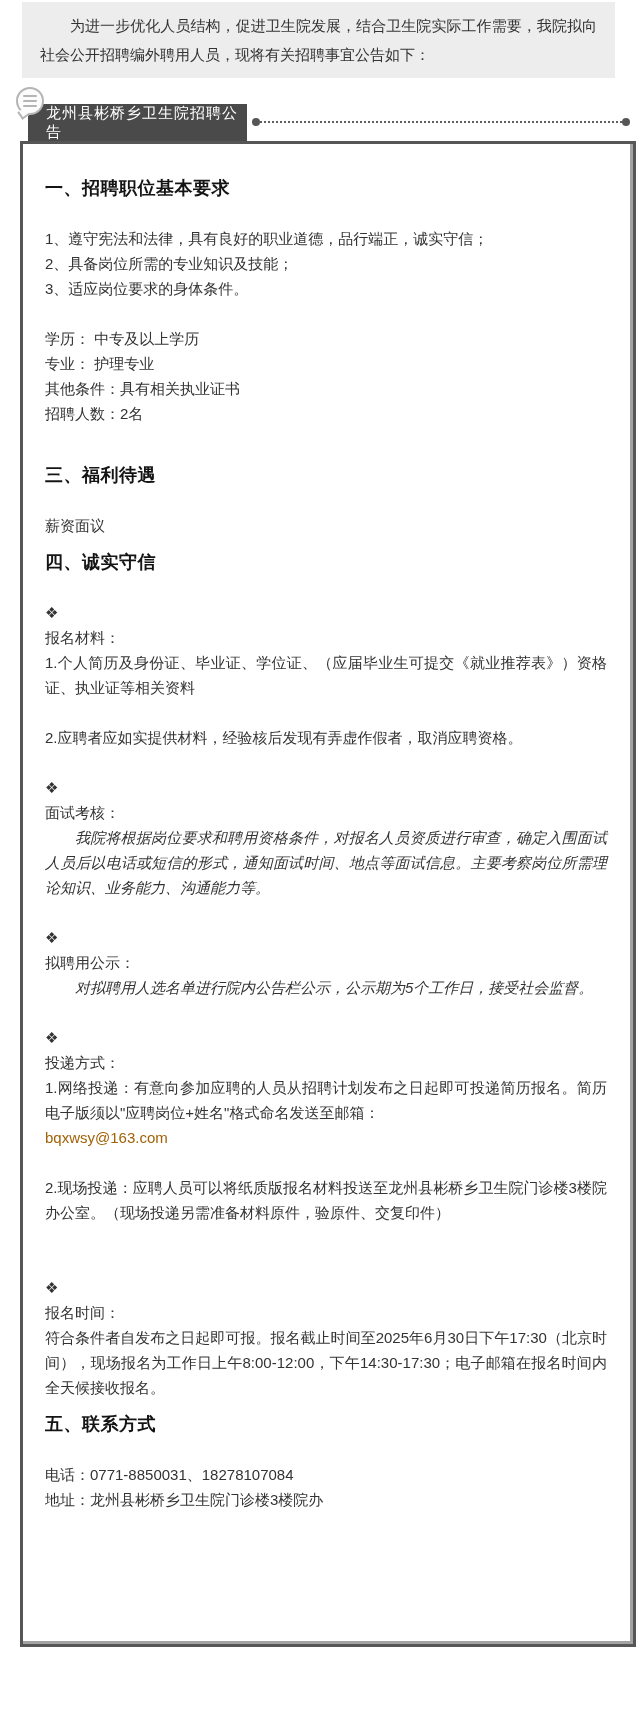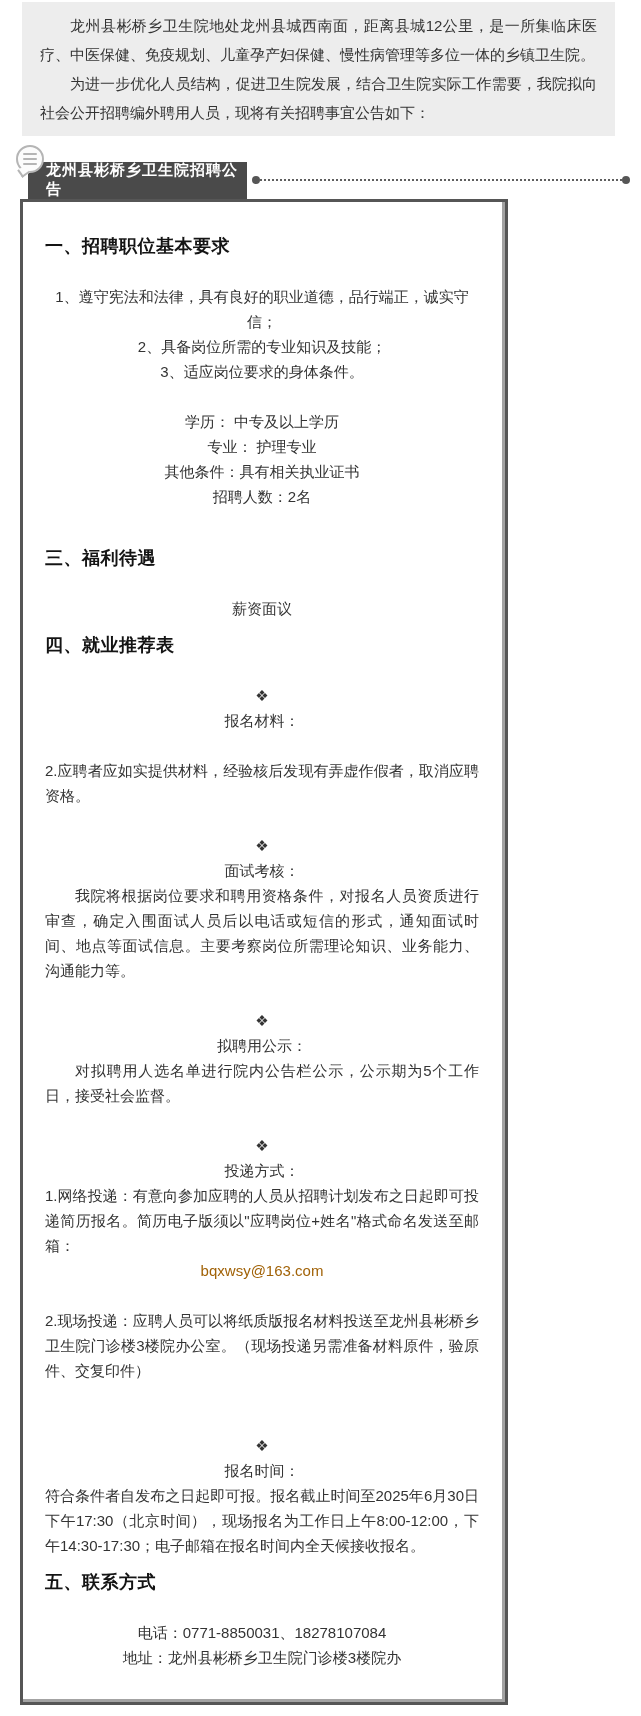--- a/index.html
+++ b/index.html
@@ -23,22 +23,22 @@
     line-height: 29px;
   }
   .intro-para { margin: 0; text-indent: 2em; text-align: justify; }
 
   
   .banner-area { position: relative; height: 63px; }
   .banner-bar {
     position: absolute; left: 28px; top: 26px;
     width: 219px; height: 37px; box-sizing: border-box;
     background: #4a4a4a; color: #ffffff;
-    font-size: 15px; font-weight: bold; letter-spacing: 1px;
-    display: flex; align-items: flex-end; padding-left: 18px;
+    font-size: 15px; font-weight: normal; letter-spacing: 1px;
+    display: flex; align-items: center; padding-left: 18px;
   }
   .bubble-icon {
     position: absolute; left: -12px; top: -17px;
     width: 24px; height: 24px;
     background: #fcfcfc; border: 2px solid #b5b5b5; border-radius: 50%;
     z-index: 2;
   }
   .bubble-icon .bl { position: absolute; left: 5px; right: 5px; height: 2px; background: #b5b5b5; border-radius: 1px; }
   .bubble-icon .bl1 { top: 6px; }
   .bubble-icon .bl2 { top: 11px; }
@@ -56,43 +56,42 @@
   .dotted-divider::before, .dotted-divider::after {
     content: ''; position: absolute; top: -5px;
     width: 8px; height: 8px; border-radius: 50%; background: #565656;
   }
   .dotted-divider::before { left: -1px; }
   .dotted-divider::after  { right: -1px; }
 
   
   .notice-panel {
     margin-left: 20px;
-    width: 488px; height: 1506px; box-sizing: border-box;
+    width: 616px; height: 1506px; box-sizing: border-box;
     border: 3px solid #565656;
     box-shadow: inset -3px -3px 0 #a3a3a3;
     padding: 32px 26px 0 22px;
     overflow: hidden;
     color: #333333; font-size: 15px;
   }
   .blk-heading {
     font-size: 18px; font-weight: bold; color: #141414;
     margin: 12px 0 26px; line-height: 24px; letter-spacing: 0.5px;
   }
   .blk-heading:first-child { margin-top: 0; }
-  .blk-line, .blk-para, .blk-para-indent, .blk-email { margin: 0; line-height: 25px; text-align: center; }
+  .blk-line, .blk-para, .blk-para-indent, .blk-email { margin: 0; line-height: 25px; }
   .blk-para, .blk-para-indent { text-align: justify; }
-  .blk-para-indent { text-indent: 2em; }
+  .blk-para-indent { text-indent: 2em; font-style: italic; }
   a.blk-email { display: block; color: #a16207; text-decoration: none; }
   .spacer { height: 25px; }
 </style>
 </head>
 <body>
 
 <div class="intro-panel">
-  <p class="intro-para">龙州县彬桥乡卫生院地处龙州县城西南面，距离县城12公里，是一所集临床医疗、中医保健、免疫规划、儿童孕产妇保健、慢性病管理等多位一体的乡镇卫生院。</p>
   <p class="intro-para">为进一步优化人员结构，促进卫生院发展，结合卫生院实际工作需要，我院拟向社会公开招聘编外聘用人员，现将有关招聘事宜公告如下：</p>
 </div>
 
 <div class="banner-area">
   <div class="banner-bar">
     <span class="bubble-icon">
       <span class="bl bl1"></span>
         <span class="bl bl2"></span>
         <span class="bl bl3"></span>
       <span class="bubble-tail"></span>
@@ -109,23 +108,24 @@
       <p class="blk-line">2、具备岗位所需的专业知识及技能；</p>
       <p class="blk-line">3、适应岗位要求的身体条件。</p>
       <div class="spacer"></div>
       <p class="blk-line">学历： 中专及以上学历</p>
       <p class="blk-line">专业： 护理专业</p>
       <p class="blk-line">其他条件：具有相关执业证书</p>
       <p class="blk-line">招聘人数：2名</p>
       <div class="spacer"></div>
       <h2 class="blk-heading">三、福利待遇</h2>
       <p class="blk-line">薪资面议</p>
-      <h2 class="blk-heading">四、就业推荐表</h2>
+      <h2 class="blk-heading">四、诚实守信</h2>
       <p class="blk-line">❖</p>
       <p class="blk-line">报名材料：</p>
+      <p class="blk-para">1.个人简历及身份证、毕业证、学位证、（应届毕业生可提交《就业推荐表》）资格证、执业证等相关资料</p>
       <div class="spacer"></div>
       <p class="blk-para">2.应聘者应如实提供材料，经验核后发现有弄虚作假者，取消应聘资格。</p>
       <div class="spacer"></div>
       <p class="blk-line">❖</p>
       <p class="blk-line">面试考核：</p>
       <p class="blk-para-indent">我院将根据岗位要求和聘用资格条件，对报名人员资质进行审查，确定入围面试人员后以电话或短信的形式，通知面试时间、地点等面试信息。主要考察岗位所需理论知识、业务能力、沟通能力等。</p>
       <div class="spacer"></div>
       <p class="blk-line">❖</p>
       <p class="blk-line">拟聘用公示：</p>
       <p class="blk-para-indent">对拟聘用人选名单进行院内公告栏公示，公示期为5个工作日，接受社会监督。</p>

